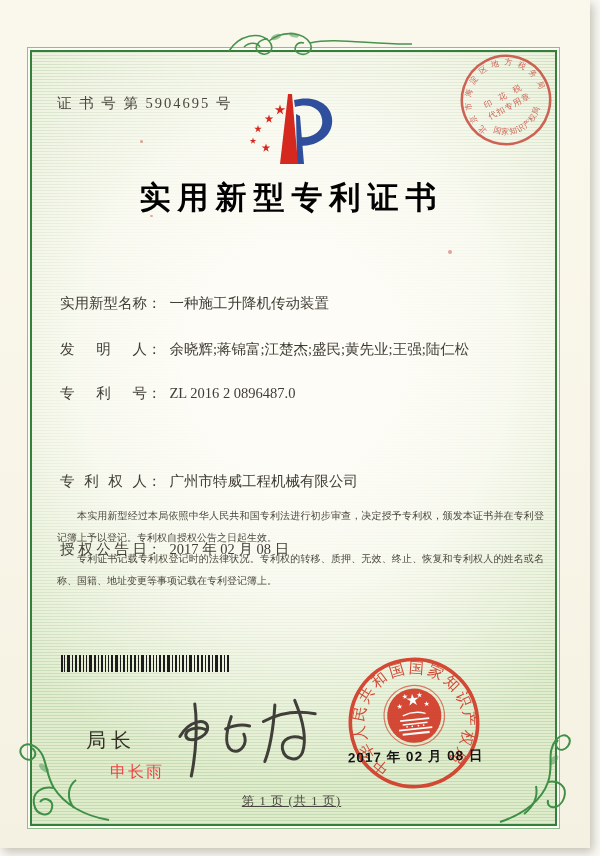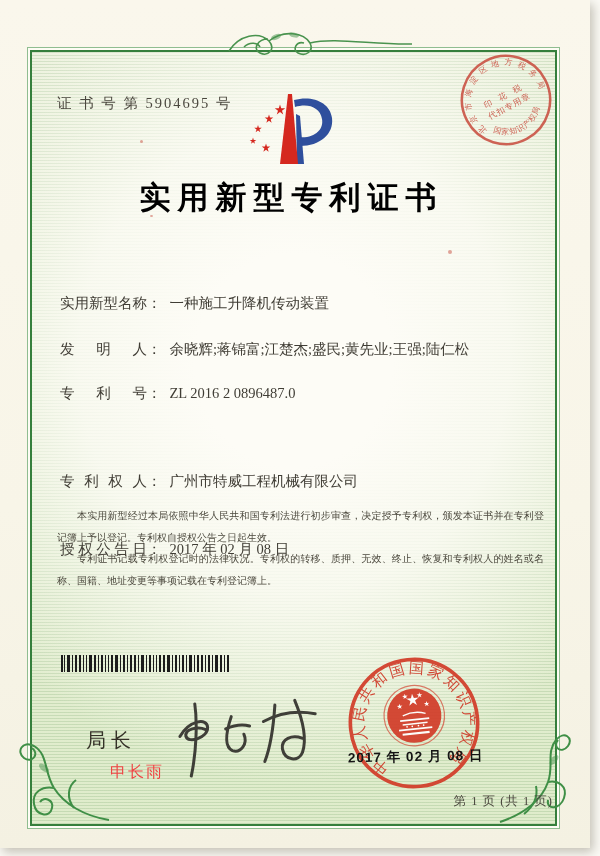--- a/index.html
+++ b/index.html
@@ -25,21 +25,21 @@
   .fcolon{margin-right:8px;}
   .paras{position:absolute;left:57px;top:505px;width:487px;color:#4c493e;}
   .paras p{margin:0;font-size:10px;line-height:21.6px;text-indent:2em;text-align:justify;}
   .barcode{position:absolute;left:60px;top:655px;}
   .sig-title{position:absolute;left:86px;top:727px;font-size:20px;color:#353228;letter-spacing:5px;}
   .sig-name{position:absolute;left:86px;top:762px;font-size:16px;color:#ef4444;letter-spacing:2px;margin-left:24px;}
   .signature{position:absolute;left:170px;top:692px;transform:rotate(-2deg);}
   .office-seal{position:absolute;left:341px;top:650px;transform:rotate(-6deg);opacity:.92;}
   .date-stamp{position:absolute;left:348px;top:748px;font-size:13.5px;font-weight:bold;color:#141414;
     letter-spacing:1px;font-family:"Liberation Sans","DejaVu Sans",sans-serif;transform:rotate(-1.2deg);z-index:6;}
-  .page-footer{position:absolute;left:30px;top:793px;width:523px;text-align:right;font-size:12.5px;color:#4a473e;letter-spacing:1px;}
+  .page-footer{position:absolute;left:30px;top:793px;width:523px;text-align:center;font-size:12.5px;color:#4a473e;letter-spacing:1px;text-decoration:underline;}
   .tax-seal{position:absolute;left:457px;top:51px;transform:rotate(-28deg);opacity:.85;}
   .orn{position:absolute;}
   .speckle{position:absolute;border-radius:50%;background:#c0392b;opacity:.45;}
   svg text{font-family:"Liberation Serif","DejaVu Serif",serif;}
 </style>
 </head>
 <body>
 
 <svg width="0" height="0" style="position:absolute" aria-hidden="true">
   <defs>

